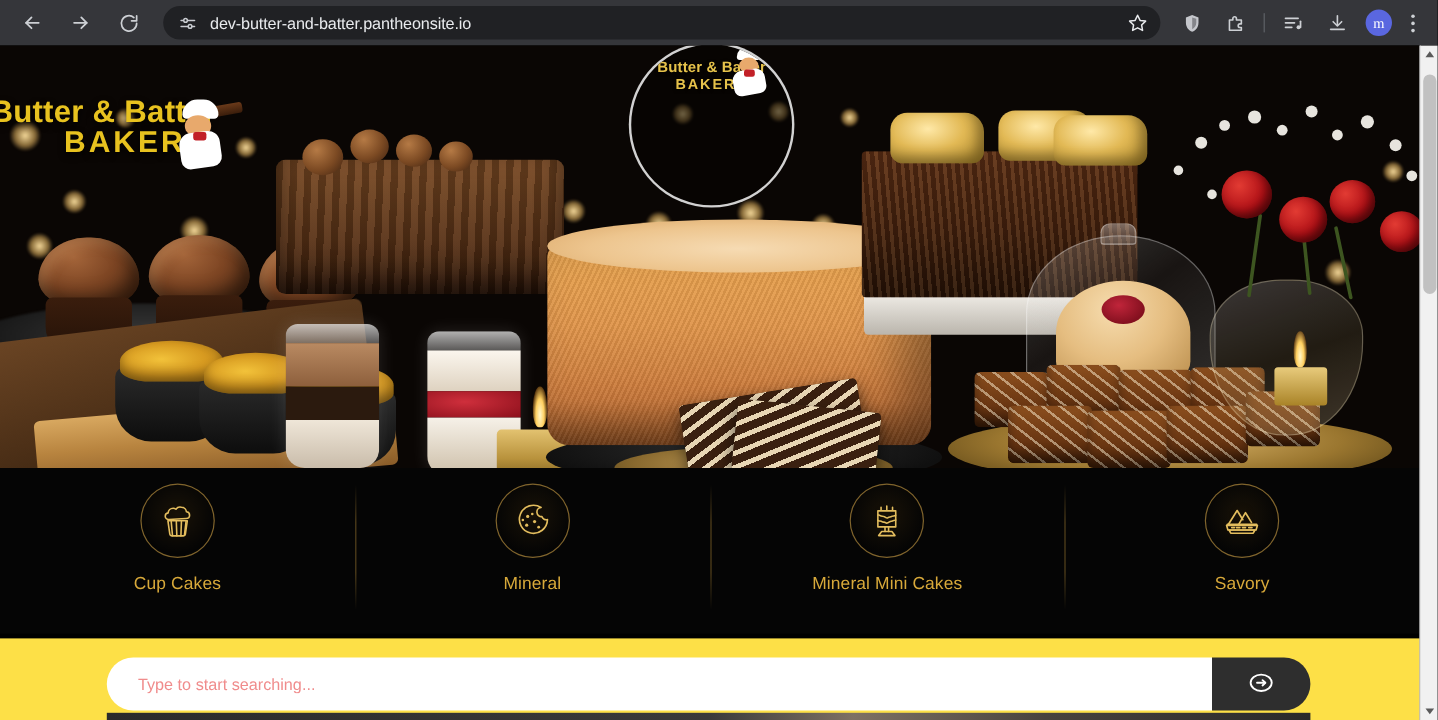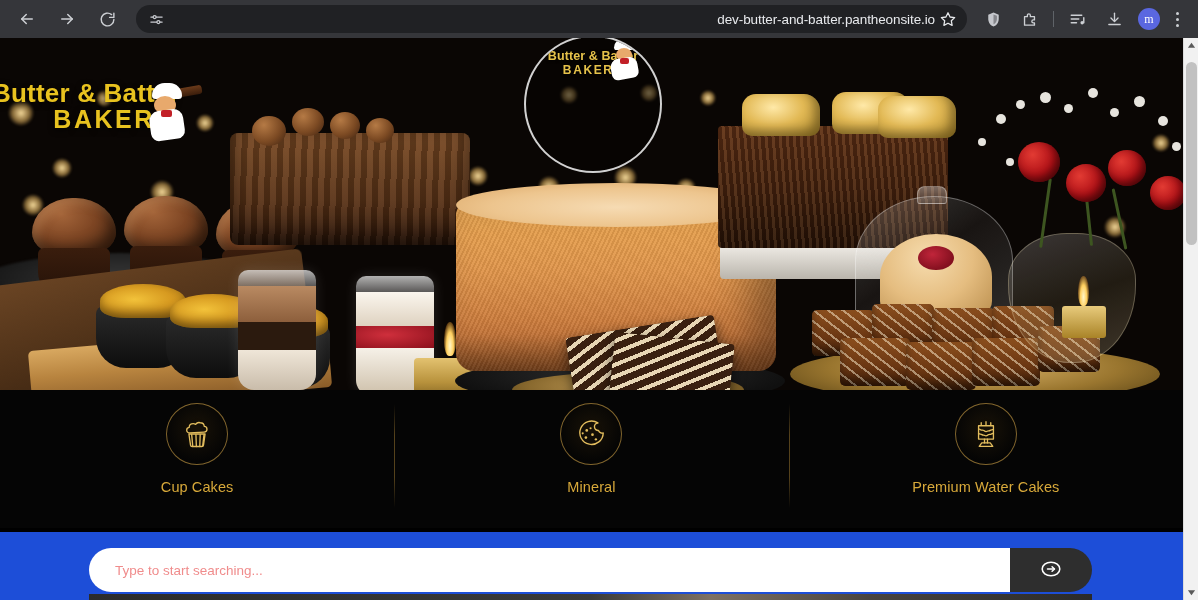--- a/index.html
+++ b/index.html
@@ -10,21 +10,20 @@
     font-family: "Liberation Sans", sans-serif;
   }
 
   
   .browser-toolbar {
     position: absolute; top: 0; left: 0;
     width: 1198px; height: 38px;
     background: #35363a;
     display: flex; align-items: center;
     padding: 0 6px;
-    text-align: right;
   }
   .nav-btn {
     width: 30px; height: 30px;
     display: flex; align-items: center; justify-content: center;
     border-radius: 50%;
     color: #cdd0d4;
     flex: 0 0 auto;
   }
   .nav-btn svg { display: block; }
   .nav-btn.back { margin-left: 6px; }
@@ -423,21 +422,21 @@
     font-size: 14.5px;
     letter-spacing: .1px;
     text-align: center;
     white-space: nowrap;
   }
 
   
   .search-row {
     position: absolute; top: 494px; left: 0;
     width: 1183px; height: 68px;
-    background: #1d4ed8;
+    background: #fde047;
   }
   .search-wrap {
     position: absolute; left: 89px; top: 16px;
     width: 1003px; height: 44px;
     display: flex;
   }
   .search-input {
     flex: 1 1 auto;
     height: 44px;
     background: #fff;
@@ -741,24 +740,37 @@
       <div class="cat-circle">
         <svg width="34" height="34" viewBox="0 0 32 32" fill="none" stroke="#e3bd5e" stroke-width="1.25" stroke-linecap="round" stroke-linejoin="round">
           <path d="M11.5 5.4v2.2M16 4.4v3.2M20.5 5.4v2.2"></path>
           <path d="M9 8.2h14v3.4c-1.2 1-2.1.2-3.1 1s-1.9.1-2.9.9-2 .1-3-.7-2.1 0-3.2-.9-1.4-.2-1.8-.5z"></path>
           <path d="M9 11.6v9.2h14v-9.2"></path>
           <path d="M9 15.6c1.2 1 2.2.2 3.2 1s1.8.1 2.8.9 2.1.1 3.1-.7 2 0 3-.9c.6-.5 1.2-.3 1.9-.4"></path>
           <path d="M14.6 20.8v3.6M17.4 20.8v3.6"></path>
           <path d="M12 24.4h8l2.4 3.2H9.6z"></path>
         </svg>
       </div>
-      <div class="cat-label">Premium Water Cakes</div>
-    </div>
-
-
+      <div class="cat-label">Mineral Mini Cakes</div>
+    </div>
+
+
+    <div class="cat-item">
+      <div class="cat-circle">
+        <svg width="36" height="36" viewBox="0 0 32 32" fill="none" stroke="#e3bd5e" stroke-width="1.25" stroke-linecap="round" stroke-linejoin="round">
+          <path d="M6 18.6 12.4 8.4l4.2 6.8"></path>
+          <path d="M13.6 18.6 18.6 10l4.4 7.2"></path>
+          <path d="M5.2 18.6h21.6"></path>
+          <path d="M4.6 19.4h22.8l-1 3.4H5.6z"></path>
+          <path d="M6.4 22.8h19.2l-1.3 2.4H7.7z"></path>
+          <path d="M8.4 21h2M12 21h2.4M16.4 21h2.2M21 21h2.4"></path>
+        </svg>
+      </div>
+      <div class="cat-label">Savory</div>
+    </div>
 
   </div>
 
   <div class="search-row">
     <div class="search-wrap">
       <input class="search-input" type="text" placeholder="Type to start searching..." style="">
       <button class="search-submit">
         <span>
           <svg width="22" height="22" viewBox="0 0 24 24" fill="none" stroke="currentColor" stroke-width="1.7" stroke-linecap="round" stroke-linejoin="round">
             <ellipse cx="12" cy="12" rx="9.6" ry="7.4"></ellipse>

